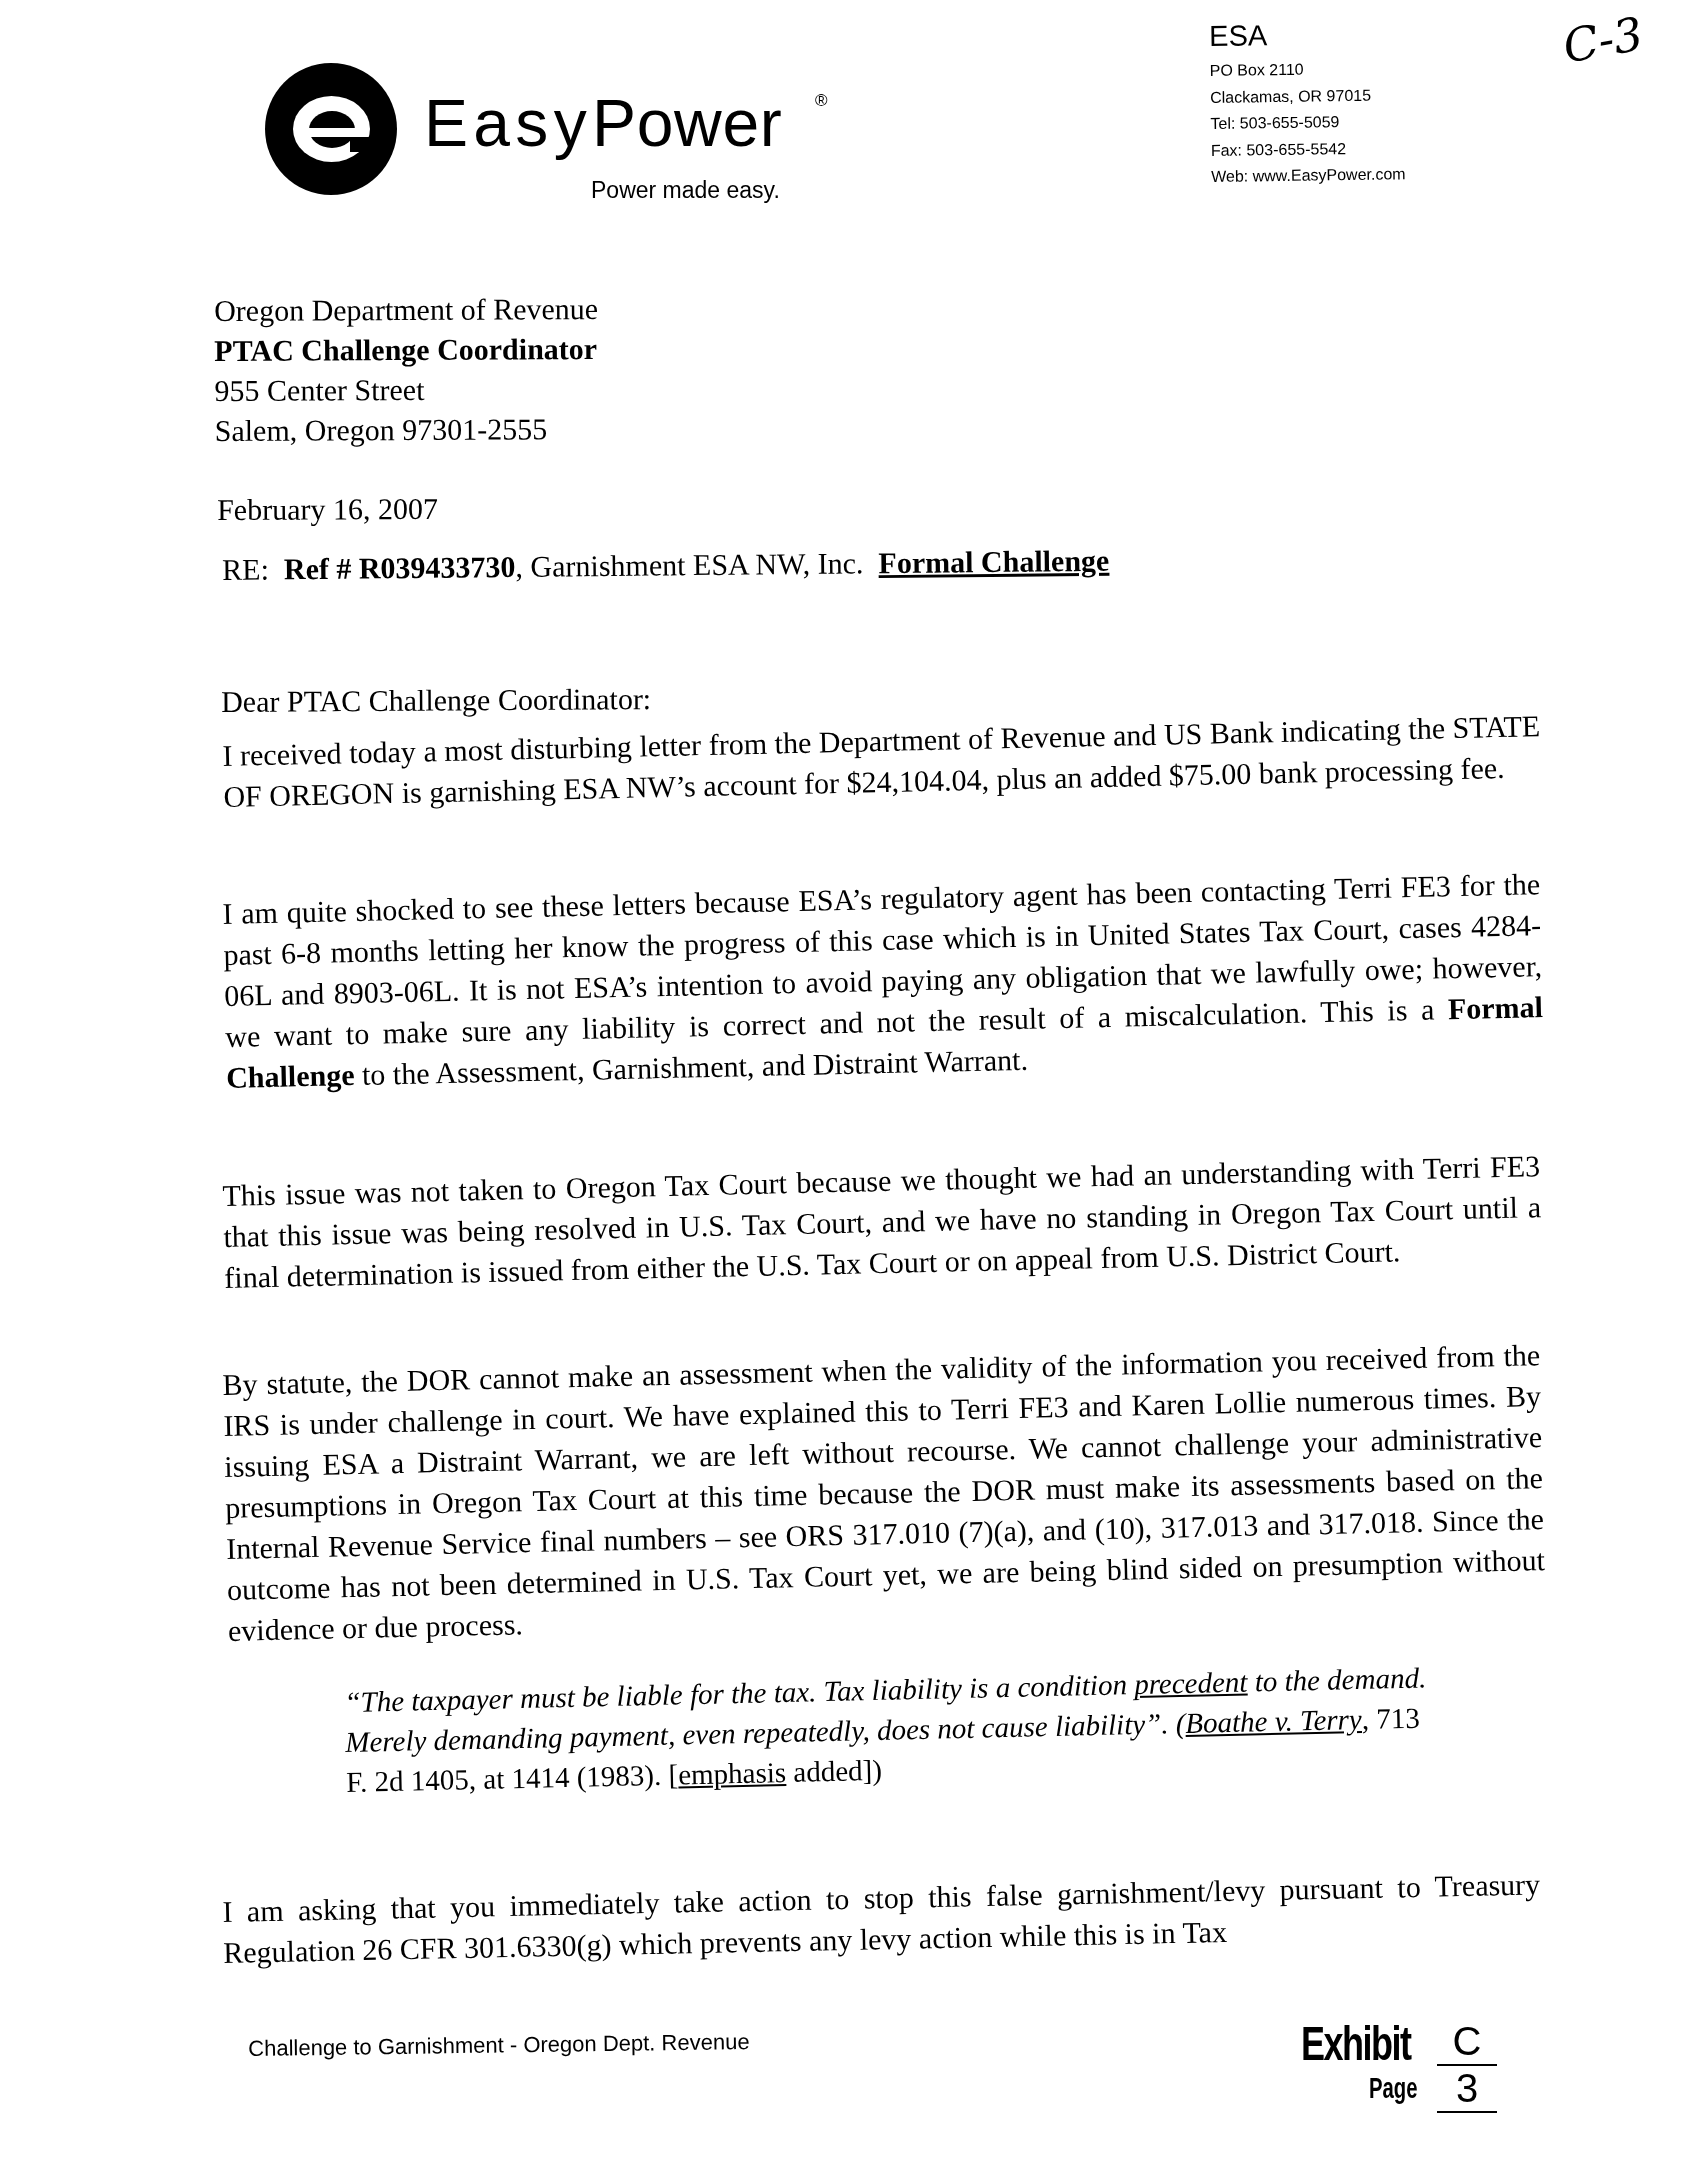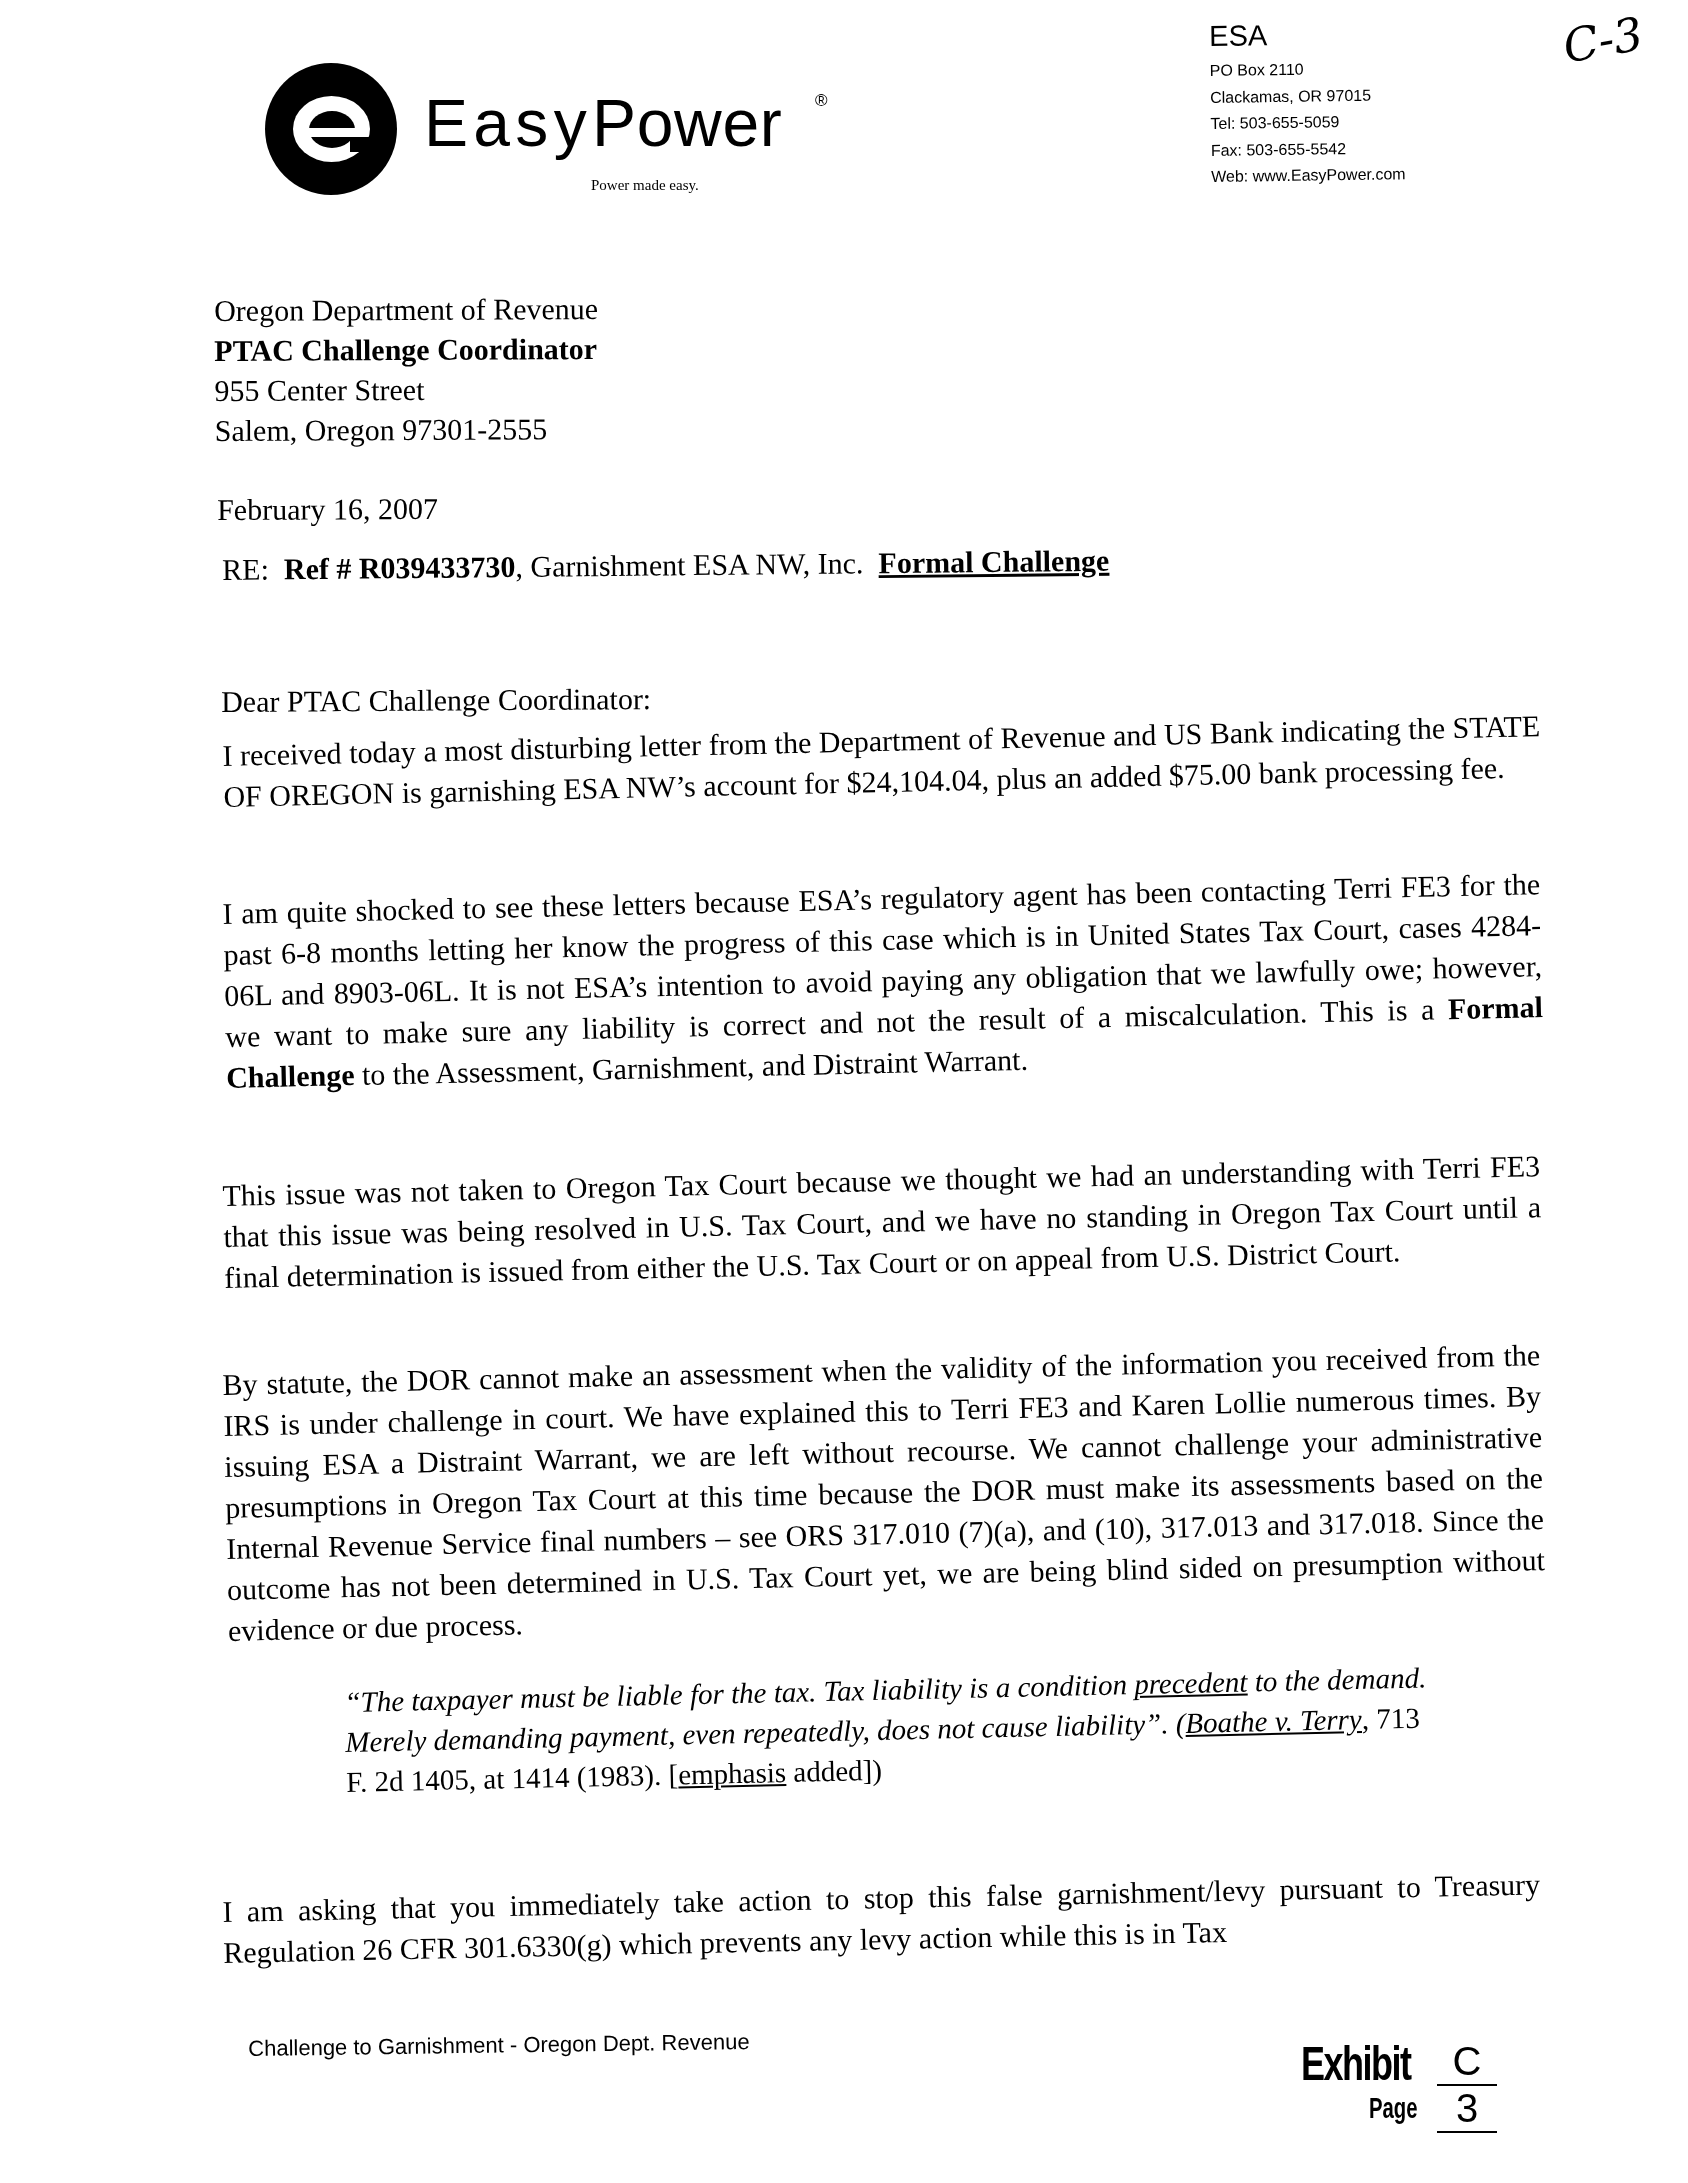--- a/index.html
+++ b/index.html
@@ -10,21 +10,21 @@
   
   #logo { position: absolute; left: 265px; top: 63px; width: 596px; height: 132px; }
   #logo-mark { position: absolute; left: 0; top: 0; width: 132px; height: 132px; border-radius: 50%; background: #000; }
   #logo-mark .ring { position: absolute; left: 28px; top: 33px; width: 77px; height: 66px; border-radius: 50%; background: #fff; }
   #logo-mark .inner { position: absolute; left: 44px; top: 48px; width: 46px; height: 37px; border-radius: 50%; background: #000; }
   #logo-mark .bar { position: absolute; left: 38px; top: 65px; width: 61px; height: 9.3px; background: #fff; }
   #logo-mark .gap { position: absolute; left: 85px; top: 74px; width: 21px; height: 14.6px; background: #000; }
   #logo-wordmark { position: absolute; left: 159px; top: 26.5px; font-size: 66px; line-height: 1; letter-spacing: 0.7px; font-weight: 300; }
   #logo-wordmark .light { font-weight: 300; letter-spacing: 5.3px; }
   #logo-reg { position: absolute; left: 550px; top: 28px; font-size: 17px; }
-  #logo-tagline { position: absolute; left: 326px; top: 114px; font-size: 15px; font-family: Liberation Serif, serif; }
+  #logo-tagline { position: absolute; left: 326px; top: 114px; font-size: 23px; }
 
   
   #sender { position: absolute; left: 1209px; top: 20px; transform: rotate(-0.8deg); transform-origin: left top; }
   #sender-name { font-size: 29px; margin-bottom: 5.3px; }
   .sender-line { font-size: 16px; line-height: 26.5px; }
 
   #handwritten-note { position: absolute; left: 1563px; top: 13.2px; font-size: 46px; font-style: italic; transform: rotate(-10deg); font-family: "DejaVu Serif", serif; }
 
   
   .doc-text { position: absolute; font-size: 30px; line-height: 40px; transform-origin: left top; }
@@ -42,21 +42,21 @@
   #para-3 { top: 1175px; transform: rotate(-1.3deg); }
   #para-4 { top: 1364px; transform: rotate(-1.3deg); }
   #para-5 { top: 1891px; transform: rotate(-1.2deg); }
   .para b { font-weight: bold; }
 
   #quote { position: absolute; left: 344px; top: 1682px; width: 1086px; font-size: 29px; line-height: 40px; font-style: italic; transform: rotate(-1.3deg); transform-origin: left top; }
   #quote .normal { font-style: normal; }
 
   
   #footer-text { position: absolute; left: 248px; top: 2036px; font-size: 22px; transform: rotate(-0.8deg); transform-origin: left top; }
-  #exhibit { position: absolute; left: 1301px; top: 2016px; margin-top: 20px; }
+  #exhibit { position: absolute; left: 1301px; top: 2016px; }
   #exhibit-label { font-size: 48px; font-weight: bold; letter-spacing: -2px; transform: scaleX(0.75); transform-origin: left top; display: inline-block; }
   #exhibit-value { position: absolute; left: 136px; top: 3.3px; width: 60px; border-bottom: 2.6px solid #000; font-size: 40px; text-align: center; line-height: 45px; }
   #page-label { position: absolute; left: 68px; top: 56px; font-size: 29px; font-weight: bold; transform: scaleX(0.7); transform-origin: left top; display: inline-block; }
   #page-value { position: absolute; left: 136px; top: 50px; width: 60px; border-bottom: 2.6px solid #000; font-size: 40px; text-align: center; line-height: 45px; }
 </style>
 </head>
 <body>
 
 <div id="logo">
   <div id="logo-mark">

